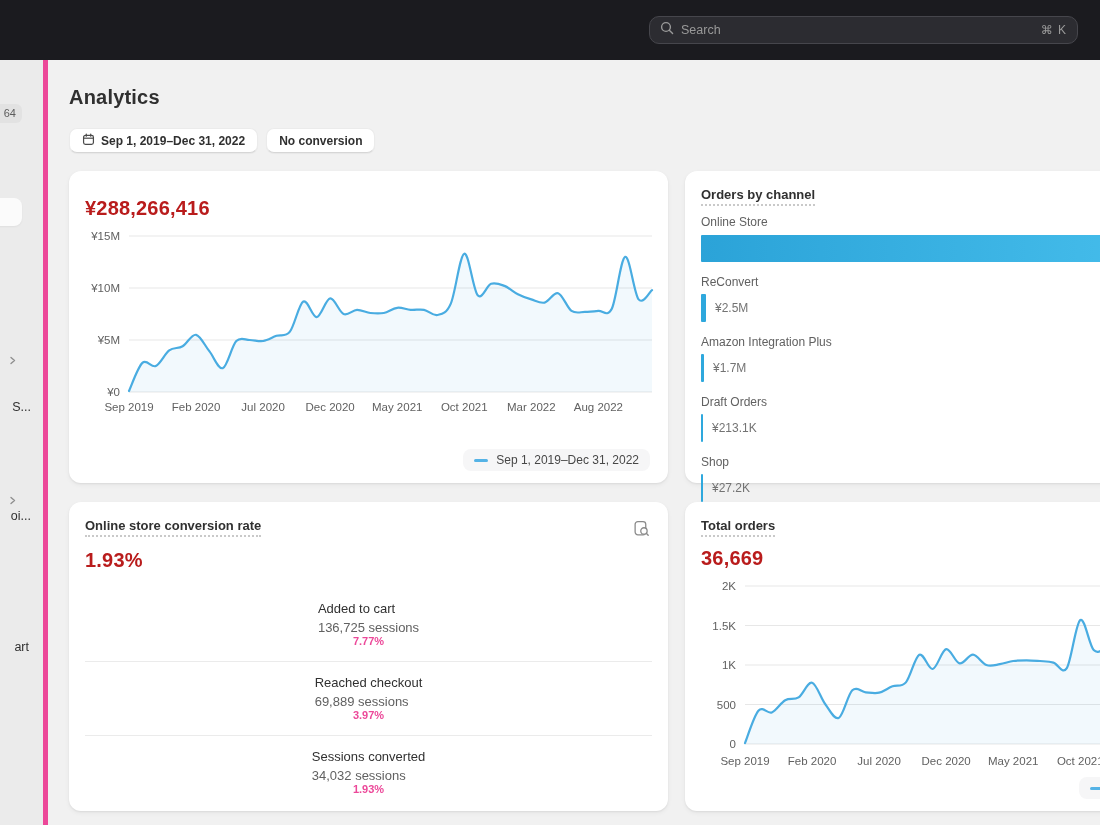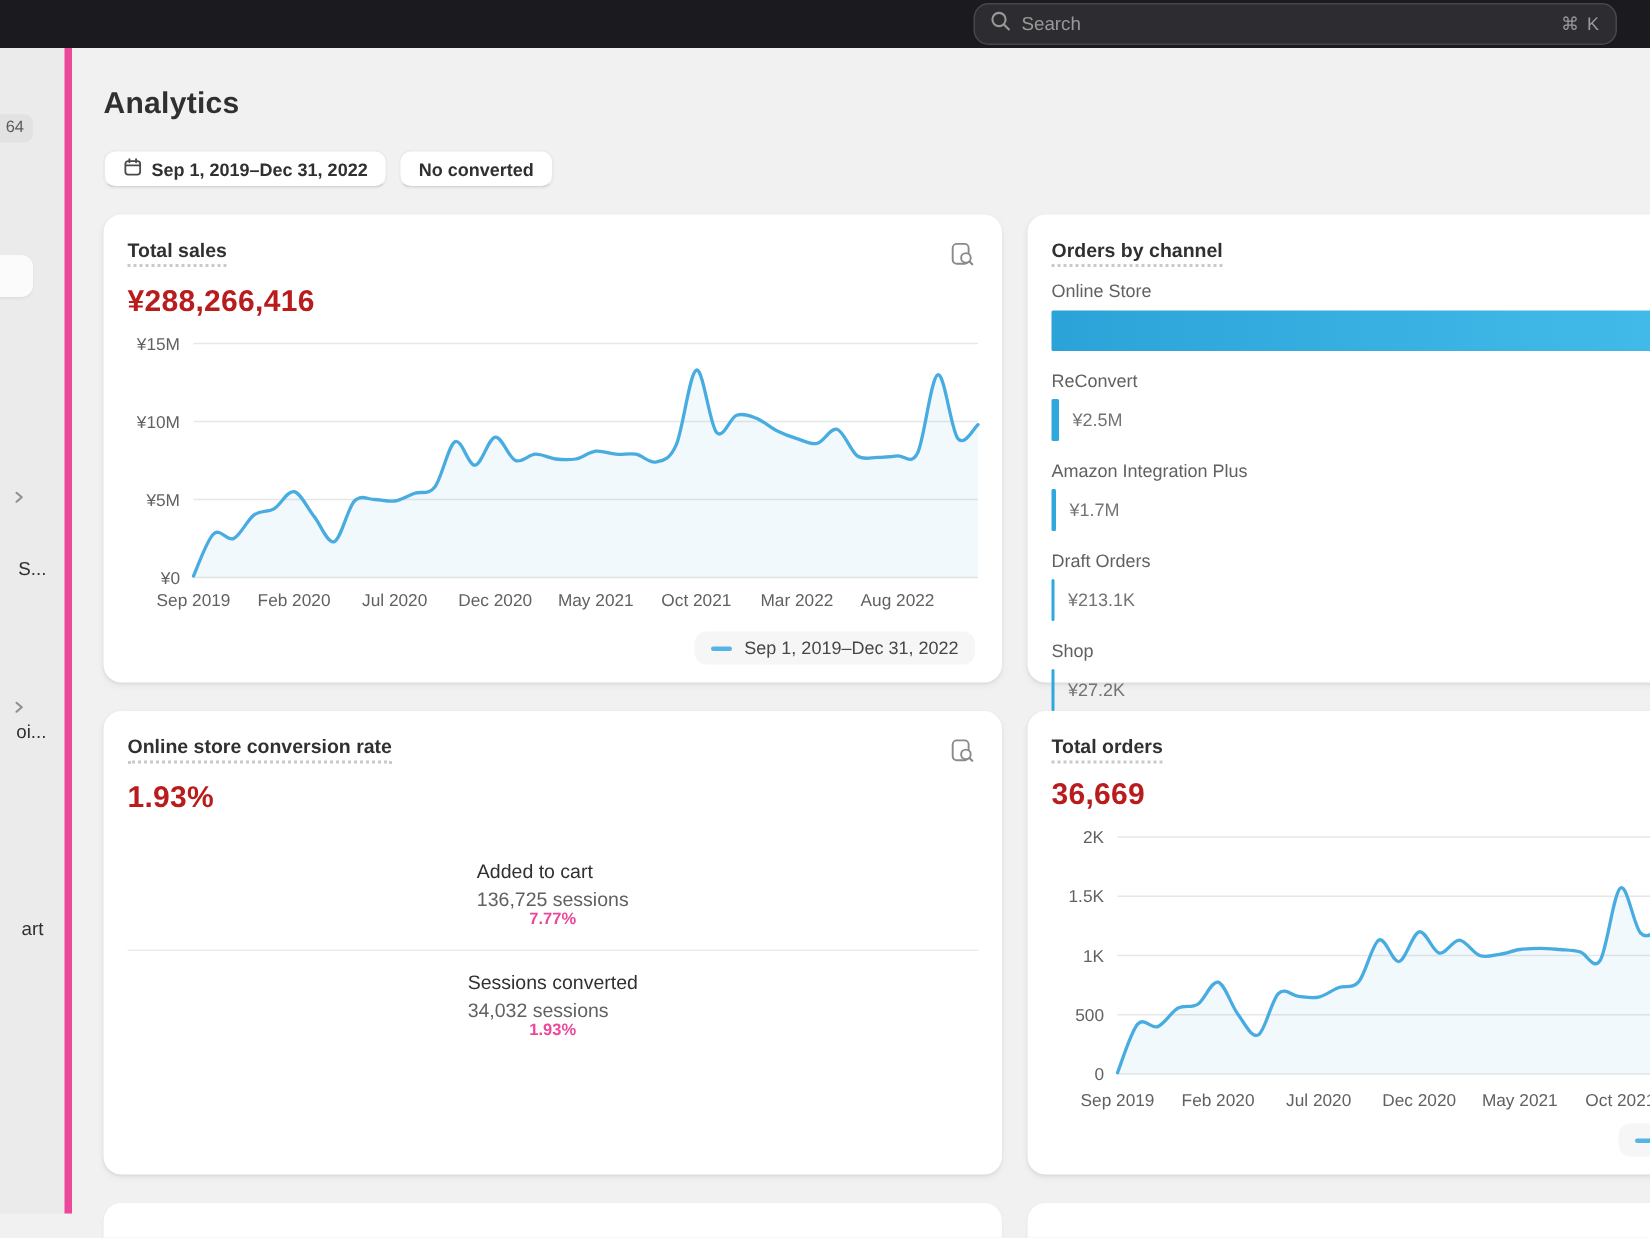--- a/index.html
+++ b/index.html
@@ -1,20 +1,20 @@
 <!DOCTYPE html>
 <html><head>
 <meta charset="utf-8">
 <style>
   * { margin:0; padding:0; box-sizing:border-box; }
   html,body { width:1100px; height:825px; overflow:hidden; }
   body { font-family:"Liberation Sans", sans-serif; background:#f1f1f1; position:relative; }
 
   
-  .topbar { height:32px; background:#1b1b1f; display:flex; align-items:center; justify-content:flex-end; padding-right:22px; }
+  .topbar { height:60px; background:#1b1b1f; display:flex; align-items:center; justify-content:flex-end; padding-right:22px; }
   .search { width:429px; height:28px; background:#2c2c31; border:1px solid #46464c; border-radius:10px; display:flex; align-items:center; padding:0 10px; gap:7px; cursor:text; }
   .search-ph { color:#999; font-size:12.5px; flex:1; }
   .shortcut { color:#9a9a9a; font-size:12px; letter-spacing:1px; }
 
   
   .app { display:flex; height:777px; }
   .sidebar { width:48px; background:#ebebeb; border-right:5px solid #ec4899; position:relative; flex:none; }
   .sb-badge { position:absolute; top:44px; left:-30px; width:52px; height:19px; background:#e2e2e2; border-radius:6px; font-size:11px; color:#5c5c5c; text-align:right; padding:3px 6px 0 0; }
   .sb-pill { position:absolute; top:138px; left:-24px; width:46px; height:28px; background:#fbfbfb; border-radius:8px; box-shadow:0 1px 2px rgba(0,0,0,.05); }
   .sb-chev { position:absolute; left:8px; }
@@ -102,37 +102,27 @@
           <svg width="13" height="13" viewBox="0 0 14 14">
               <rect x="1.7" y="2.6" width="10.6" height="9.7" rx="2" fill="none" stroke="#4a4a4a" stroke-width="1.3"></rect>
               <line x1="1.7" y1="5.6" x2="12.3" y2="5.6" stroke="#4a4a4a" stroke-width="1.3"></line>
               <line x1="4.6" y1="1.2" x2="4.6" y2="3.4" stroke="#4a4a4a" stroke-width="1.3" stroke-linecap="round"></line>
               <line x1="9.4" y1="1.2" x2="9.4" y2="3.4" stroke="#4a4a4a" stroke-width="1.3" stroke-linecap="round"></line>
             </svg>
         </span>
         <span>Sep 1, 2019–Dec 31, 2022</span>
       </button>
       <button class="btn">
-        <span>No converted</span>
+        <span>No conversion</span>
       </button>
     </div>
 
     <div class="grid">
 
       <div class="card h1">
-        <div class="card-head">
-          <span class="card-title">Total sales</span>
-          <button class="icon-btn">
-            <svg width="17" height="17" viewBox="0 0 16 16">
-                <rect x="2" y="1.5" width="10" height="12.5" rx="2.6" fill="none" stroke="#8a8a8a" stroke-width="1.2"></rect>
-                <circle cx="10.3" cy="10.3" r="3" fill="#fff" stroke="#8a8a8a" stroke-width="1.2"></circle>
-                <line x1="12.5" y1="12.5" x2="14.3" y2="14.3" stroke="#8a8a8a" stroke-width="1.3" stroke-linecap="round"></line>
-              </svg>
-          </button>
-        </div>
         <div class="big">¥288,266,416</div>
         <svg id="chart-sales" class="chart" width="567" height="188" viewBox="0 0 567 188">
             <line x1="44" y1="8" x2="567" y2="8" stroke="#e7e7e7" stroke-width="1"></line>
             <text x="35" y="12" text-anchor="end">¥15M</text>
             <line x1="44" y1="60.00000000000001" x2="567" y2="60.00000000000001" stroke="#e7e7e7" stroke-width="1"></line>
             <text x="35" y="64" text-anchor="end">¥10M</text>
             <line x1="44" y1="112.00000000000001" x2="567" y2="112.00000000000001" stroke="#e7e7e7" stroke-width="1"></line>
             <text x="35" y="116.00000000000001" text-anchor="end">¥5M</text>
             <line x1="44" y1="164" x2="567" y2="164" stroke="#e7e7e7" stroke-width="1"></line>
             <text x="35" y="168" text-anchor="end">¥0</text>
@@ -206,20 +196,27 @@
           </button>
         </div>
         <div class="big">1.93%</div>
         <div class="funnel">
           <div class="f-row">
             <div>
               <div class="f-label">Added to cart</div>
               <div class="f-sess">136,725 sessions</div>
             </div>
             <div class="f-rate">7.77%</div>
+          </div>
+          <div class="f-row">
+            <div>
+              <div class="f-label">Reached checkout</div>
+              <div class="f-sess">69,889 sessions</div>
+            </div>
+            <div class="f-rate">3.97%</div>
           </div>
           <div class="f-row">
             <div>
               <div class="f-label">Sessions converted</div>
               <div class="f-sess">34,032 sessions</div>
             </div>
             <div class="f-rate">1.93%</div>
           </div>
         </div>
       </div>

